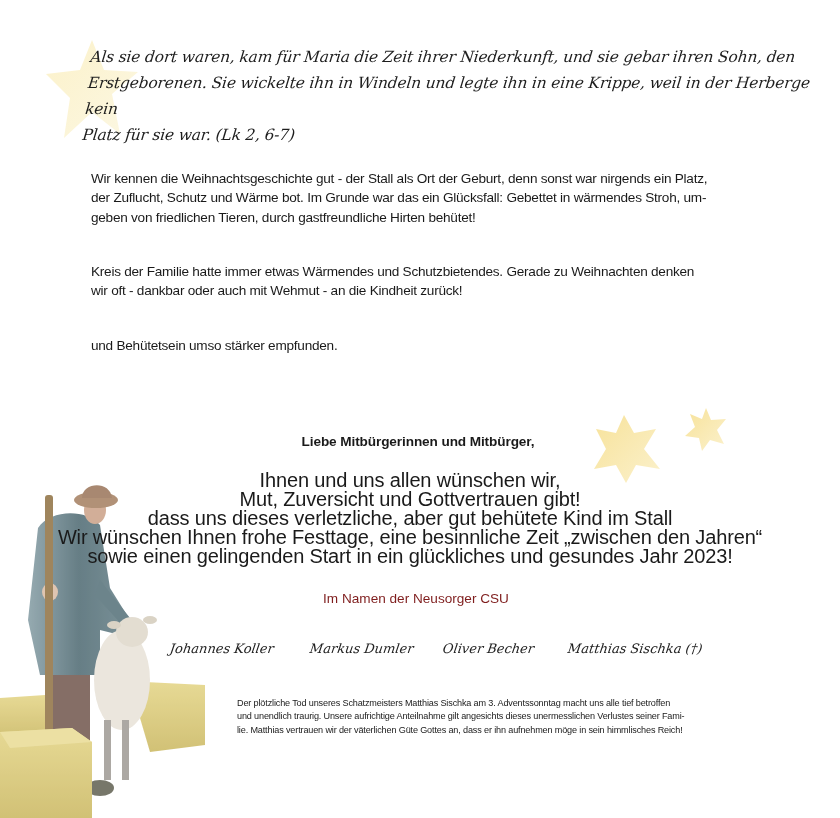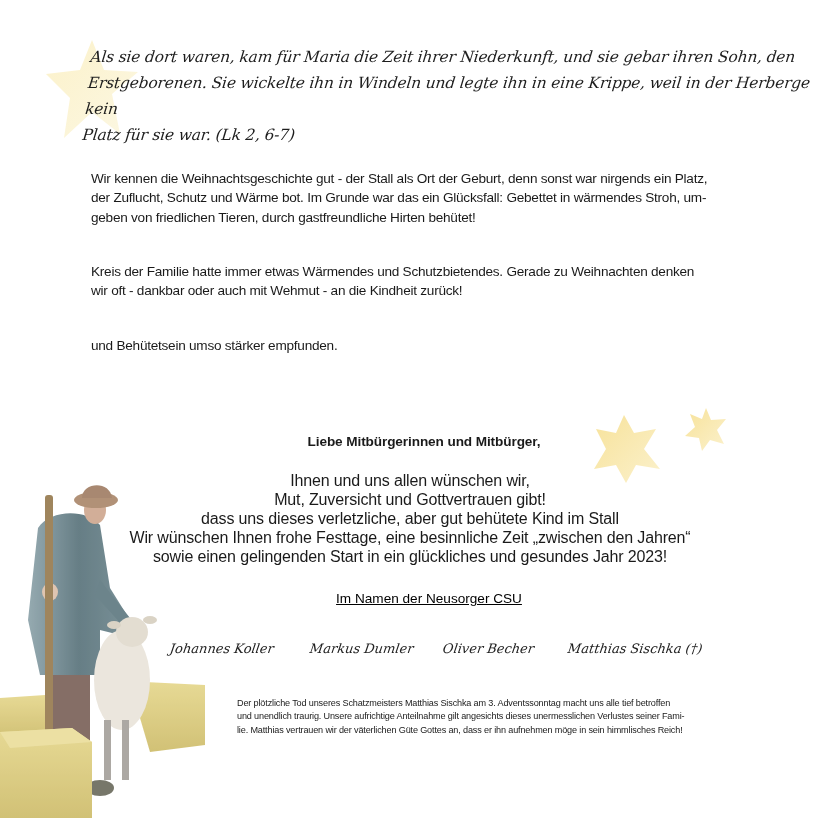--- a/index.html
+++ b/index.html
@@ -14,30 +14,30 @@
     }
     .body-text {
       position: absolute; left: 88px; top: 169px; width: 700px;
       font-size: 13.6px; line-height: 19.3px; color: #1a1a1a; letter-spacing: -0.25px;
     }
     .body-text p { margin: 0 0 16px 3px; }
 
     .greeting {
       position: absolute; left: 0; top: 434px; width: 820px; text-align: center;
       font-size: 13.6px; font-weight: bold; color: #1a1a1a; letter-spacing: -0.1px;
-      padding-left: 14px;
+      padding-left: 8px;
     }
     .wishes {
       position: absolute; left: 0; top: 471px; width: 820px; text-align: center;
-      font-size: 16px; line-height: 19px; color: #1a1a1a; letter-spacing: -0.15px;
+      font-size: 20px; line-height: 19px; color: #1a1a1a; letter-spacing: -0.15px;
     }
     .wishes div { white-space: nowrap; }
     .signoff {
       position: absolute; left: 0; top: 591px; width: 820px; text-align: center;
-      font-size: 13.6px; color: #000000; padding-left: 19px; text-decoration: underline;
+      font-size: 13.6px; color: #7f1d1d; padding-left: 6px;
     }
     .sig {
       position: absolute; top: 641px;
       font-family: "DejaVu Serif", "Liberation Serif", serif; font-style: italic;
       font-size: 13px; color: #222; transform: skewX(-8deg); white-space: nowrap;
     }
     .sig-1 { left: 170px; }
     .sig-2 { left: 310px; }
     .sig-3 { left: 443px; }
     .sig-4 { left: 568px; }

